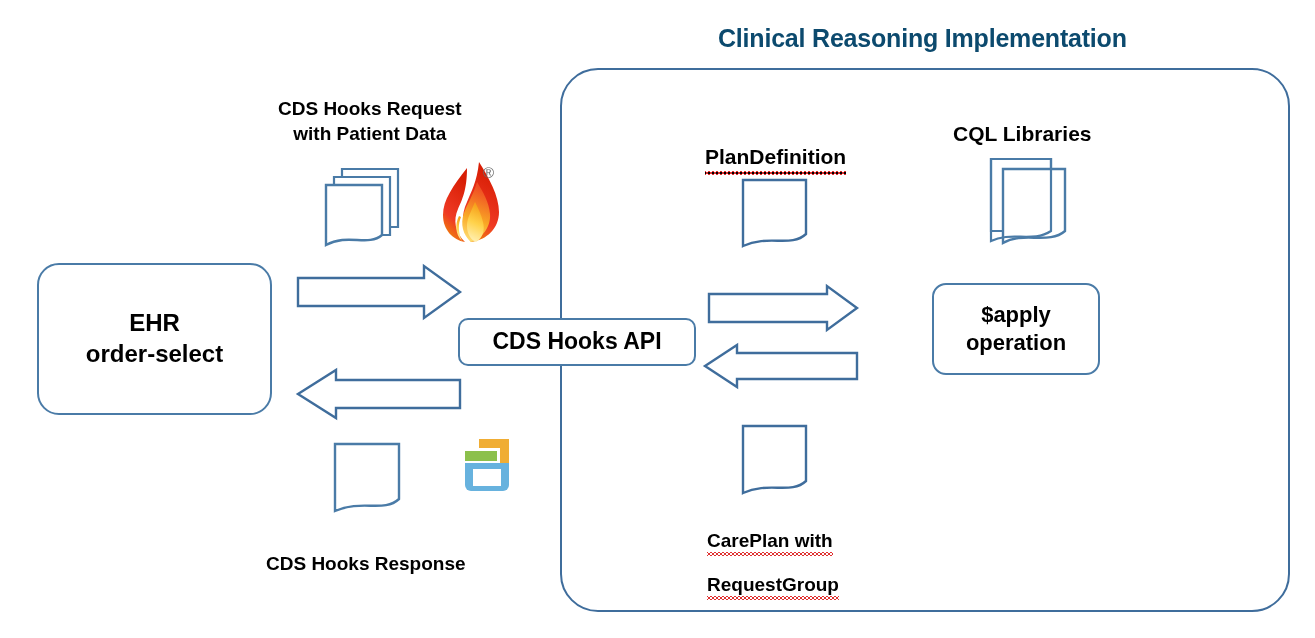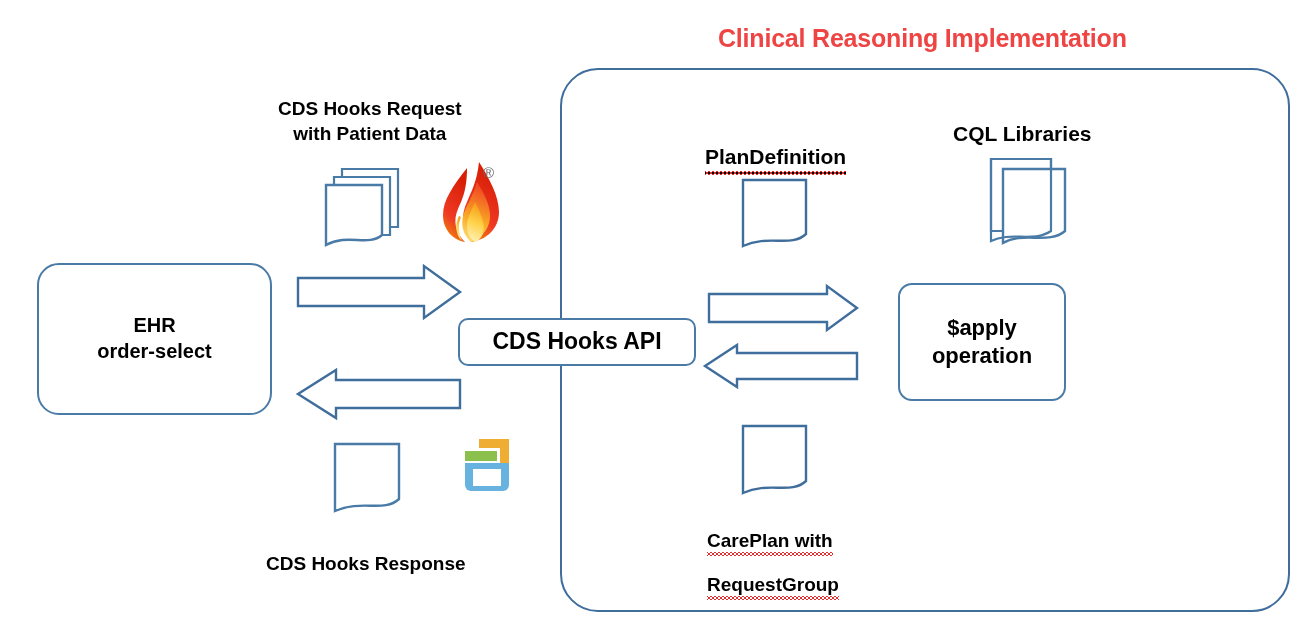--- a/index.html
+++ b/index.html
@@ -13,21 +13,21 @@
     height: 638px;
     background: #ffffff;
     font-family: "Liberation Sans", sans-serif;
     overflow: hidden;
   }
   .abs { position: absolute; }
 
   .title {
     font-size: 25px;
     font-weight: bold;
-    color: #ef4444;
+    color: #0c4a6e;
     letter-spacing: -0.2px;
     white-space: nowrap;
   }
 
   .cr-container {
     border: 2.5px solid #3f6d9c;
     border-radius: 38px;
     background: transparent;
     box-sizing: border-box;
   }
@@ -38,21 +38,21 @@
     background: #ffffff;
     box-sizing: border-box;
     display: flex;
     align-items: center;
     justify-content: center;
     text-align: center;
     font-weight: bold;
     color: #000000;
     line-height: 1.28;
   }
-  .rbox.ehr { font-size: 20px; border-radius: 22px; }
+  .rbox.ehr { font-size: 24px; border-radius: 22px; }
   .rbox.api { font-size: 23px; border-radius: 14px; }
   .rbox.apply { font-size: 22px; border-radius: 14px; }
 
   .lbl {
     font-size: 19px;
     font-weight: bold;
     color: #000000;
     line-height: 1.32;
     text-align: center;
     white-space: nowrap;
@@ -215,21 +215,21 @@
       <path d="M2 10 H120 V2 L150 24 L120 46 V38 H2 Z" fill="#ffffff" stroke="#3f6d9c" stroke-width="2.4" stroke-linejoin="miter"></path>
     </svg>
   </div>
 
   <div class="abs" style="left:703px; top:343px;">
     <svg width="156" height="46" viewBox="0 0 156 46">
       <path d="M154 10 H34 V2 L2 23 L34 44 V36 H154 Z" fill="#ffffff" stroke="#3f6d9c" stroke-width="2.4" stroke-linejoin="miter"></path>
     </svg>
   </div>
 
-  <div class="abs rbox apply" style="left:898px; top:283px; width:168px; height:118px;">
+  <div class="abs rbox apply" style="left:932px; top:283px; width:168px; height:92px;">
     <div>
       <div>$apply</div>
       <div>operation</div>
     </div>
   </div>
 
   <div class="abs" style="left:740px; top:423px;">
     <svg width="72" height="78" viewBox="0 0 72 78">
       <path d="M3 3 H66 V58 C51 72 29 58 3 70 Z" fill="#ffffff" stroke="#3f6d9c" stroke-width="2.4"></path>
     </svg>

